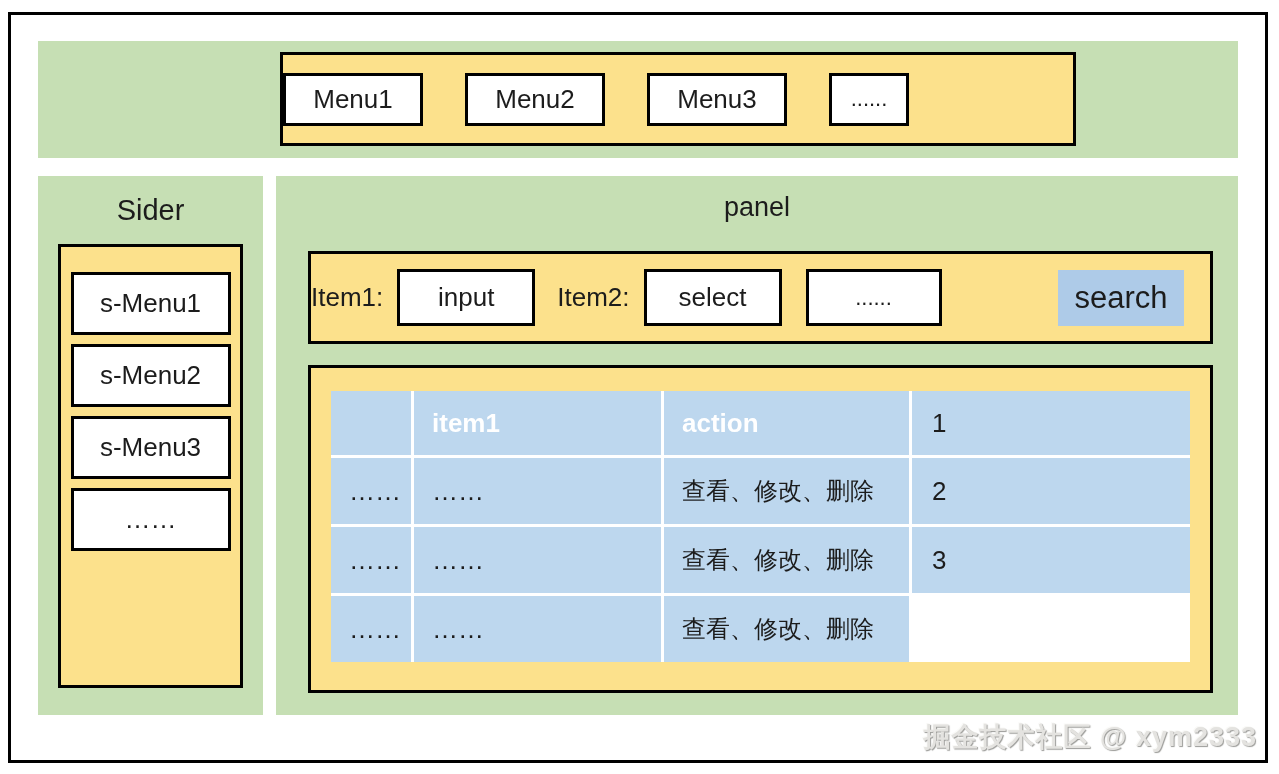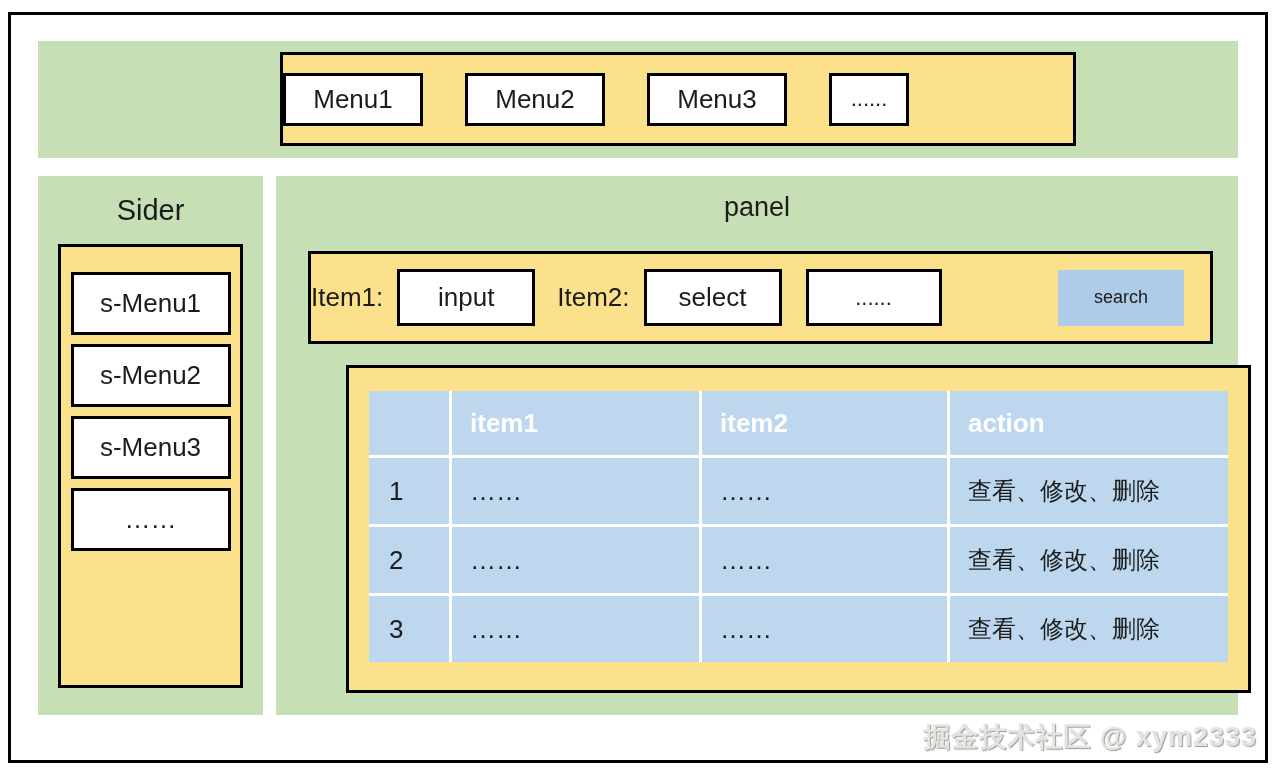--- a/index.html
+++ b/index.html
@@ -61,32 +61,31 @@
   }
   .filter-label { font-size: 26px; margin-right: 14px; }
   .field-box { width: 138px; height: 57px; }
   .gap-left { margin-left: 22px; }
   .dots-box { margin-left: 24px; width: 136px; font-size: 22px; }
   .search-btn {
     margin-left: auto;
     width: 126px; height: 56px;
     background: var(--blue-btn);
     border: none;
-    font-size: 18px;
+    font-size: 31px;
     font-family: inherit;
     color: #1c1c1c;
     display: flex; align-items: center; justify-content: center;
     cursor: pointer;
   }
   .table-wrap {
     position: absolute; left: 32px; top: 189px;
     width: 905px; height: 328px;
     background: var(--yellow); border: 3px solid #000;
     padding: 23px 20px;
-    margin-left: 38px;
   }
   .grid-table {
     display: grid;
     grid-template-columns: 80px 247px 245px 1fr;
     grid-template-rows: 64px 66px 66px 66px;
     gap: 3px;
     background: #fff;
     width: 100%;
   }
   .cell {
@@ -139,21 +138,20 @@
       <span class="filter-label gap-left">Item2:</span>
       <div class="box-white field-box">select</div>
       <div class="box-white field-box dots-box">......</div>
       <button class="search-btn">search</button>
     </div>
 
     <div class="table-wrap">
       <div class="grid-table">
         <div class="cell head"></div>
         <div class="cell head">item1</div>
-        <div class="cell head">item2</div>
         <div class="cell head">action</div>
 
         <div class="cell num">1</div>
         <div class="cell">……</div>
         <div class="cell">……</div>
         <div class="cell cn">查看、修改、删除</div>
 
         <div class="cell num">2</div>
         <div class="cell">……</div>
         <div class="cell">……</div>

